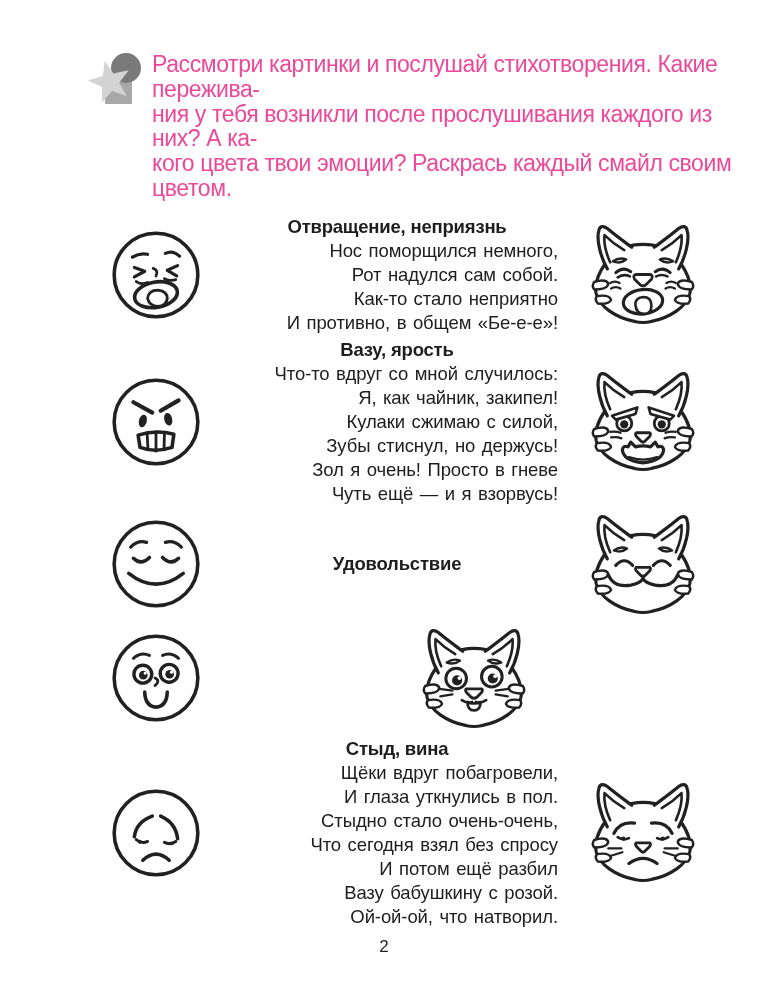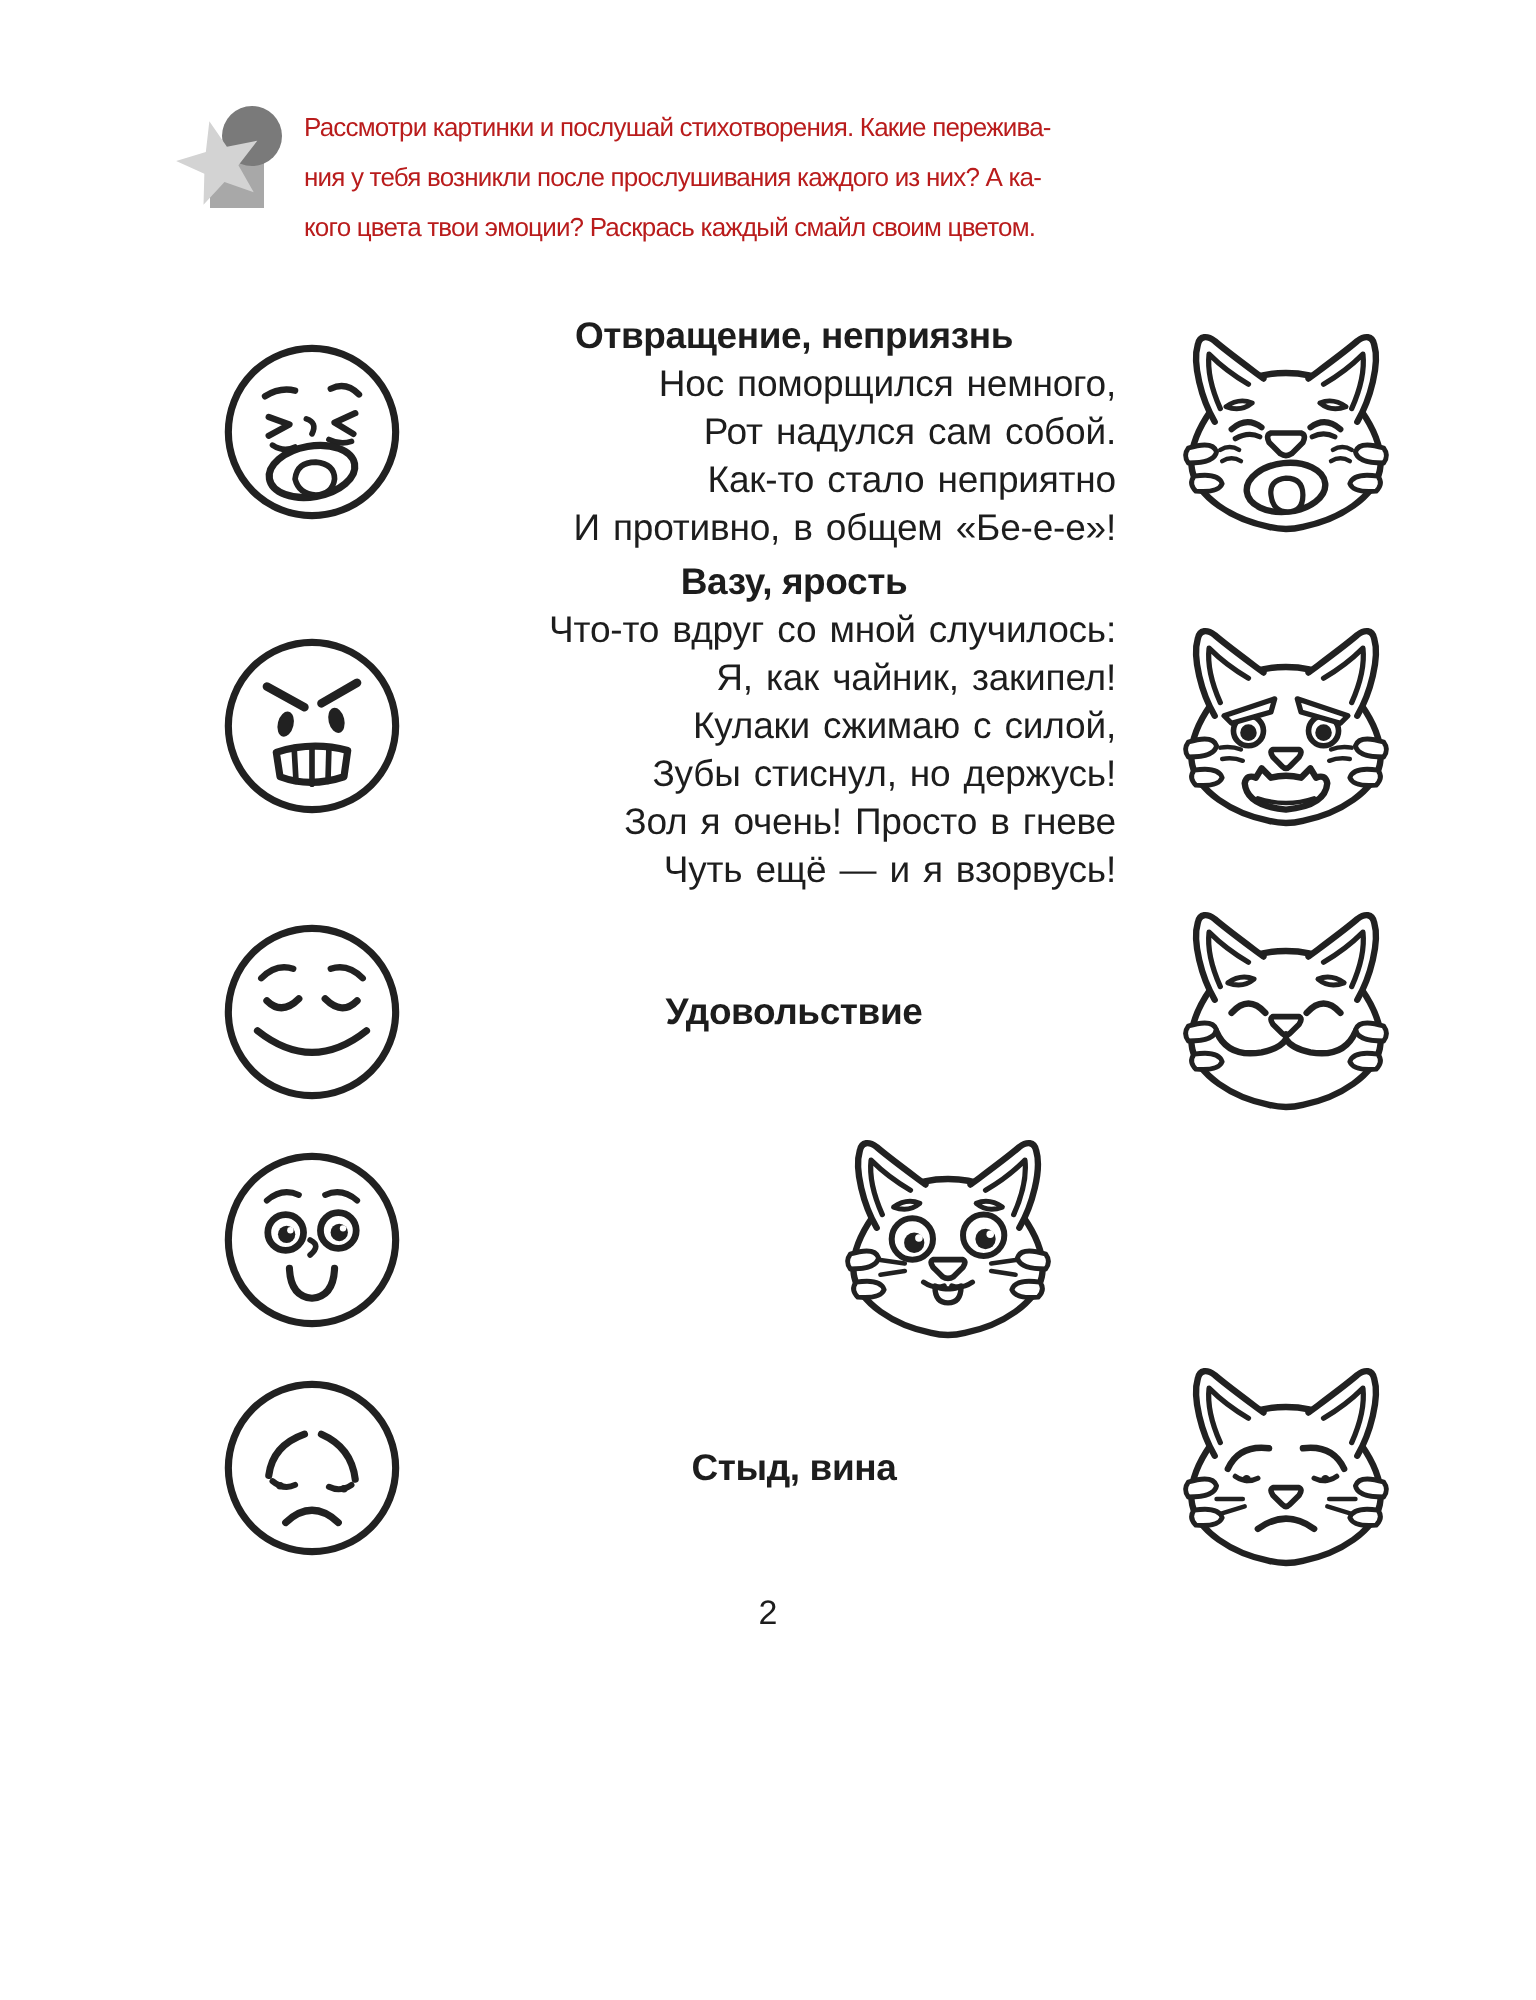--- a/index.html
+++ b/index.html
@@ -4,24 +4,24 @@
 <style>
   html,body{margin:0;padding:0;}
   body{
     width:768px;height:1000px;background:#ffffff;
     font-family:"Liberation Sans",sans-serif;color:#1d1d1d;
     overflow:hidden;position:relative;
   }
   .header{display:flex;align-items:flex-start;margin:52px 36px 0 88px;gap:6px;}
   .instr-icon{width:58px;height:62px;flex:none;margin-top:-2px;}
   .instruction{
-    font-size:13px;line-height:24.8px;letter-spacing:-0.4px;
-    white-space:pre-line;font-weight:normal;color:#b91c1c;
+    font-size:23px;line-height:24.8px;letter-spacing:-0.4px;
+    white-space:pre-line;font-weight:normal;color:#ec4899;
   }
-  .sections{margin-top:30px;}
+  .sections{margin-top:14px;}
   .section-row{display:flex;align-items:center;margin-left:92px;margin-bottom:3px;}
   .smiley-col{width:128px;flex:none;display:flex;justify-content:center;}
   .text-col{width:338px;flex:none;box-sizing:border-box;padding-left:16px;}
   .cat-col{flex:1;display:flex;justify-content:center;padding-right:40px;}
   .section-title{font-weight:bold;font-size:18.5px;line-height:24px;text-align:center;letter-spacing:-0.2px;}
   .poem{font-size:18.5px;line-height:24px;white-space:pre-line;word-spacing:1.5px;letter-spacing:-0.1px;text-align:right;}
   .page-number{text-align:center;font-size:17px;margin-top:8px;}
   svg{display:block;}
 </style>
 </head>
@@ -270,20 +270,27 @@
             <circle cx="33" cy="59.5" r="2" fill="#212121" stroke="none"></circle>
             <path d="M71,59 Q65,63 59,60" stroke-width="3.2"></path>
             <circle cx="67" cy="61" r="2" fill="#212121" stroke="none"></circle>
             <path d="M36,79 Q50,66 64,79"></path>
           </g>
         </svg>
       </div>
     </div>
     <div class="text-col">
       <div class="section-title">Стыд, вина</div>
+      <div class="poem">Щёки вдруг побагровели,
+И глаза уткнулись в пол.
+Стыдно стало очень-очень,
+Что сегодня взял без спросу
+И потом ещё разбил
+Вазу бабушкину с розой.
+Ой-ой-ой, что натворил.</div>
     </div>
     <div class="cat-col">
       <div>
         <svg width="122" height="111" viewBox="0 0 130 118">
           <g fill="none" stroke="#212121" stroke-width="3.4" stroke-linecap="round" stroke-linejoin="round">
             <path d="M25,47 C18,57 13,68 15,79 C18,93 36,105 56,109 C62,110.5 68,110.5 74,109 C94,105 112,93 115,79 C117,68 112,57 105,47 C96,34 83,27 65,27 C47,27 34,34 25,47 Z" fill="#fff"></path>
             <path d="M27,53 C20,41 15,22 18,12 C19,7 23,7 27,10 C34,16 45,24 53,30" fill="#fff"></path>
             <path d="M30,46 C26,37 23,26 24,17 C30,23 38,29 45,33" stroke-width="2.8"></path>
             <path d="M103,53 C110,41 115,22 112,12 C111,7 107,7 103,10 C96,16 85,24 77,30" fill="#fff"></path>
             <path d="M100,46 C104,37 107,26 106,17 C100,23 92,29 85,33" stroke-width="2.8"></path>

